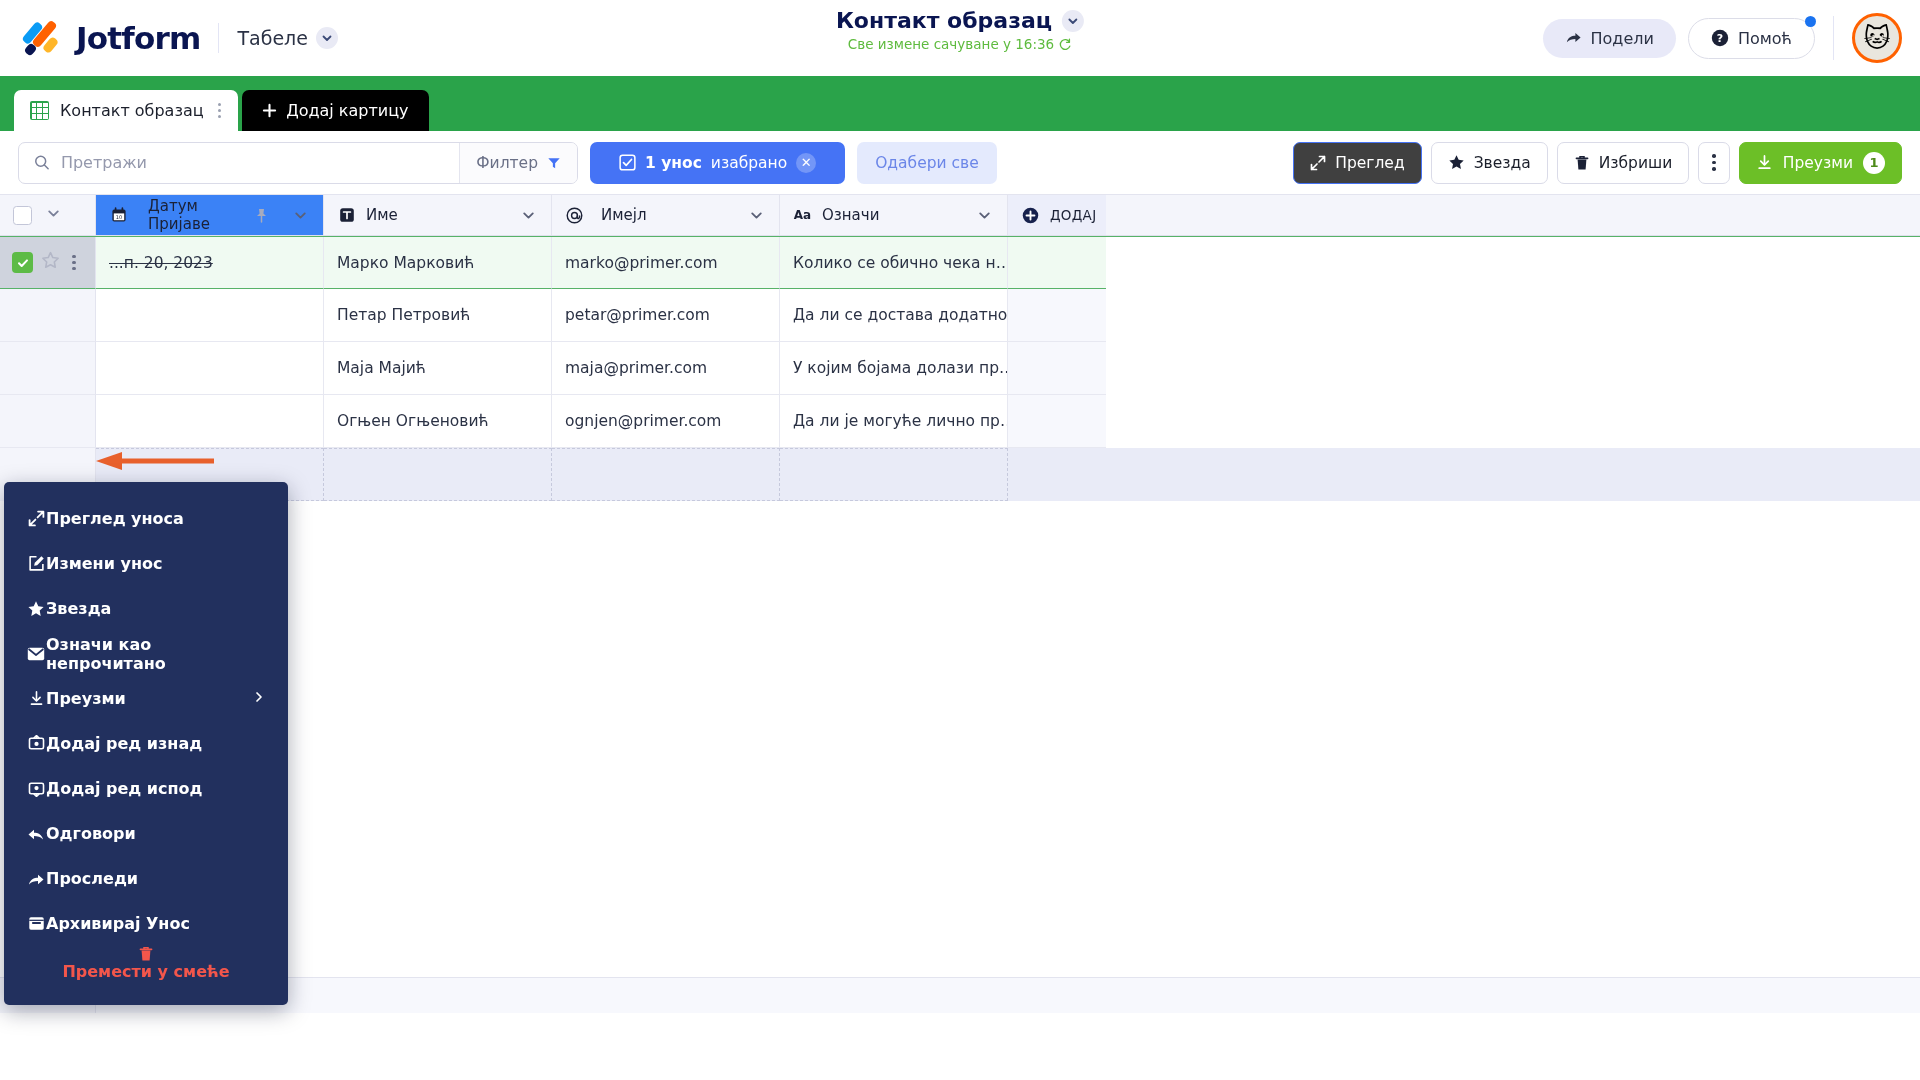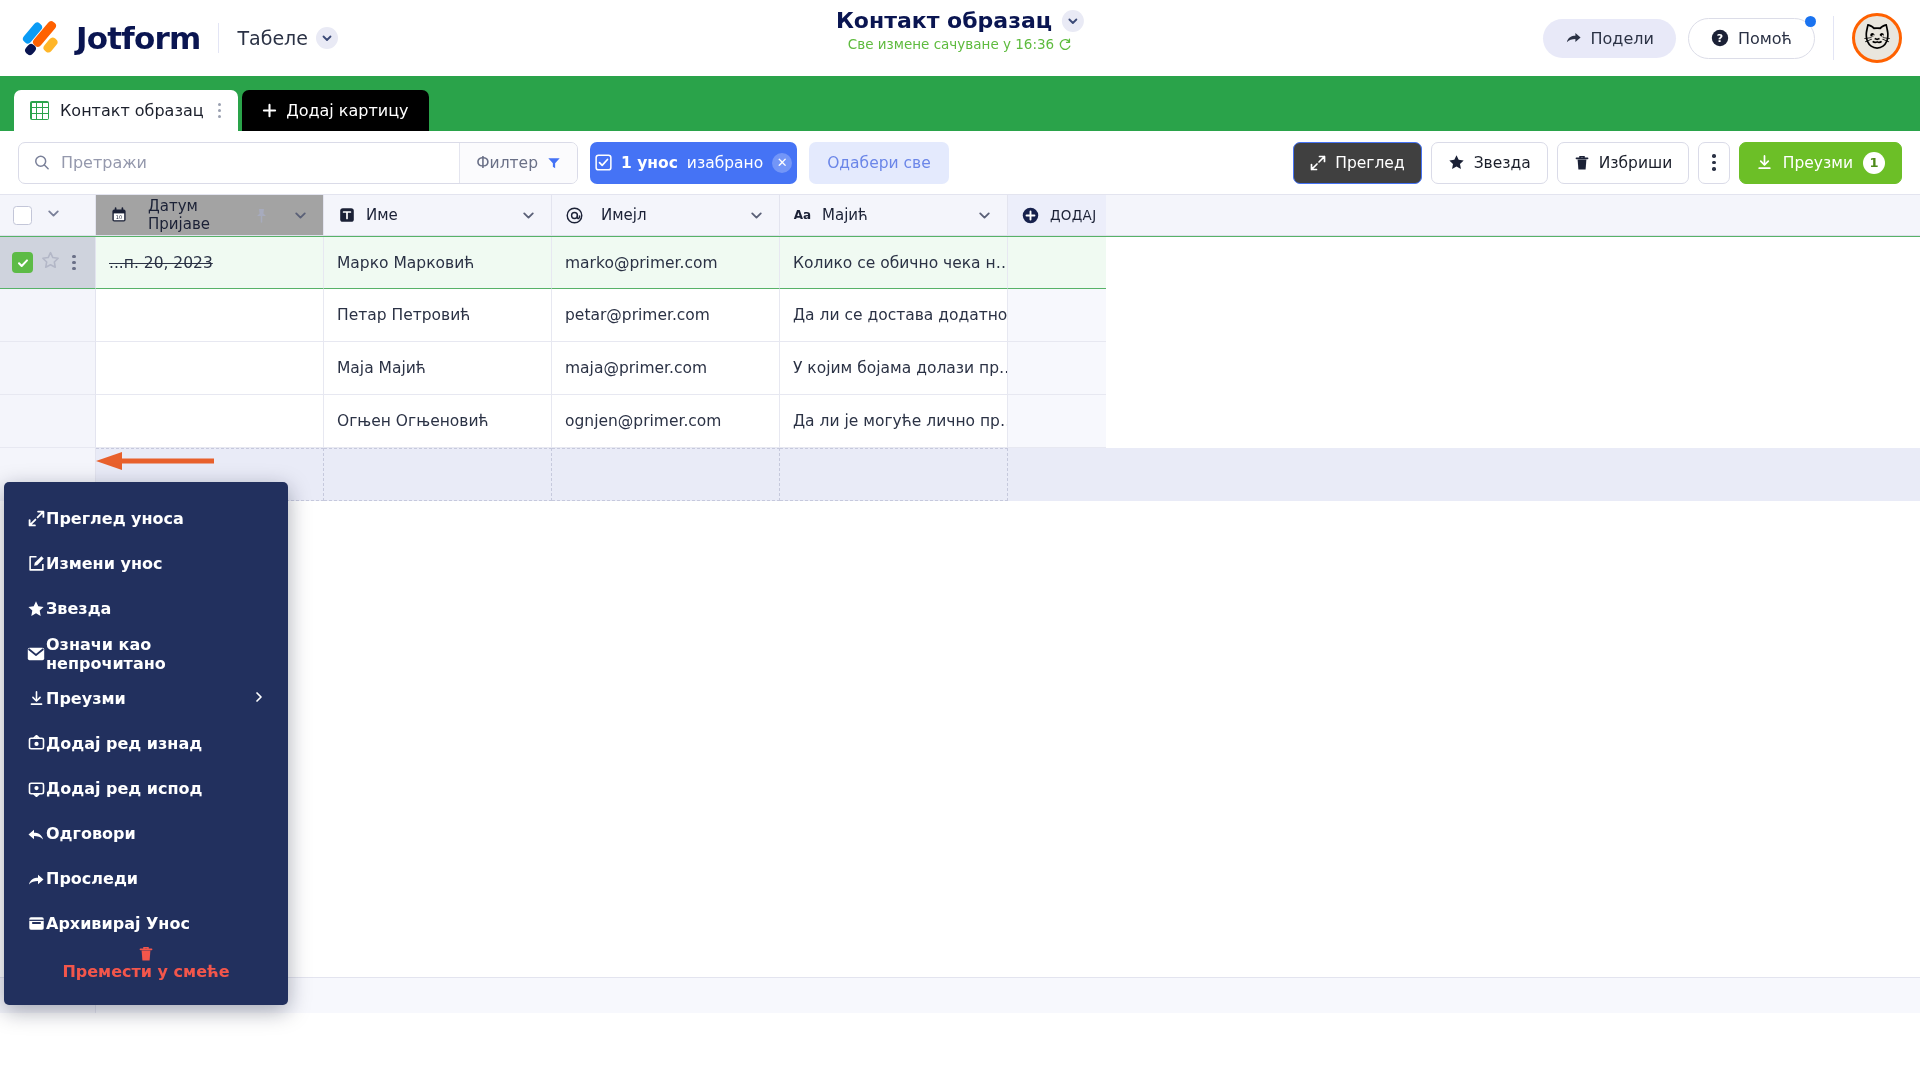--- a/index.html
+++ b/index.html
@@ -122,21 +122,21 @@
     font-family: inherit; width: 100%; background: transparent;
   }
   .search-field input::placeholder { color: #9599ad; }
   .filter-btn {
     display: flex; align-items: center; gap: 9px; height: 100%;
     padding: 0 16px; border-left: 1px solid #e4e5ef; background: #fbfbfd;
     color: #6a7087; font-size: 15.5px; cursor: pointer;
   }
   .sel-chip {
     display: flex; align-items: center; gap: 9px; background: #4573f5;
-    color: #ffffff; height: 42px; border-radius: 7px; padding: 0 5px;
+    color: #ffffff; height: 42px; border-radius: 7px; padding: 0 29px;
     font-size: 15.5px; cursor: pointer;
   }
   .sel-chip .bold { font-weight: bold; }
   .chip-x {
     width: 20px; height: 20px; border-radius: 50%; background: rgba(255,255,255,0.25);
     display: flex; align-items: center; justify-content: center; font-size: 13px; cursor: pointer;
   }
   .select-all {
     background: #e4eafd; color: #6b86e8; height: 42px; border-radius: 7px;
     display: flex; align-items: center; padding: 0 18px; font-size: 15.5px; cursor: pointer;
@@ -164,21 +164,21 @@
   .thead {
     display: flex; height: 42px; background: #f4f5fb;
     border-top: 1px solid #e3e4ef; border-bottom: 1px solid #dfe0ec;
   }
   .th {
     display: flex; align-items: center; gap: 10px; padding: 0 13px;
     font-size: 15px; color: #1b2136; border-right: 1px solid #e3e4ef;
     position: relative;
   }
   .th.sel { width: 96px; justify-content: flex-start; gap: 14px; }
-  .th.date { width: 228px; background: #a3a3a3; gap: 20px; }
+  .th.date { width: 228px; background: #3b82f6; gap: 20px; }
   .th.name { width: 228px; }
   .th.email { width: 228px; gap: 17px; }
   .th.question { width: 228px; }
   .th.add {
     width: 98px; background: #eceefa; color: #1b2136;
     font-size: 13.5px; letter-spacing: 0.3px; border-right: none; cursor: pointer;
   }
   .th .spacer { flex: 1; }
   .hdr-checkbox {
     width: 19px; height: 19px; border: 1.6px solid #c3c6d8; border-radius: 3.5px; background: #fff; cursor: pointer;
@@ -483,21 +483,21 @@
       <span class="spacer"></span>
       <span class="ficon">
         <svg width="15" height="15" viewBox="0 0 14 14">
             <path d="M3 5 L7 9 L11 5" stroke="#5a6077" stroke-width="1.7" fill="none" stroke-linecap="round" stroke-linejoin="round"></path>
           </svg>
       </span>
     </div>
 
     <div class="th question">
       <span class="ficon" style="font-size:12px;font-weight:bold;color:#1b2136;">Aa</span>
-      <span>Мајић</span>
+      <span>Означи</span>
       <span class="spacer"></span>
       <span class="ficon">
         <svg width="15" height="15" viewBox="0 0 14 14">
             <path d="M3 5 L7 9 L11 5" stroke="#5a6077" stroke-width="1.7" fill="none" stroke-linecap="round" stroke-linejoin="round"></path>
           </svg>
       </span>
     </div>
 
     <div class="th add">
       <span class="ficon">

